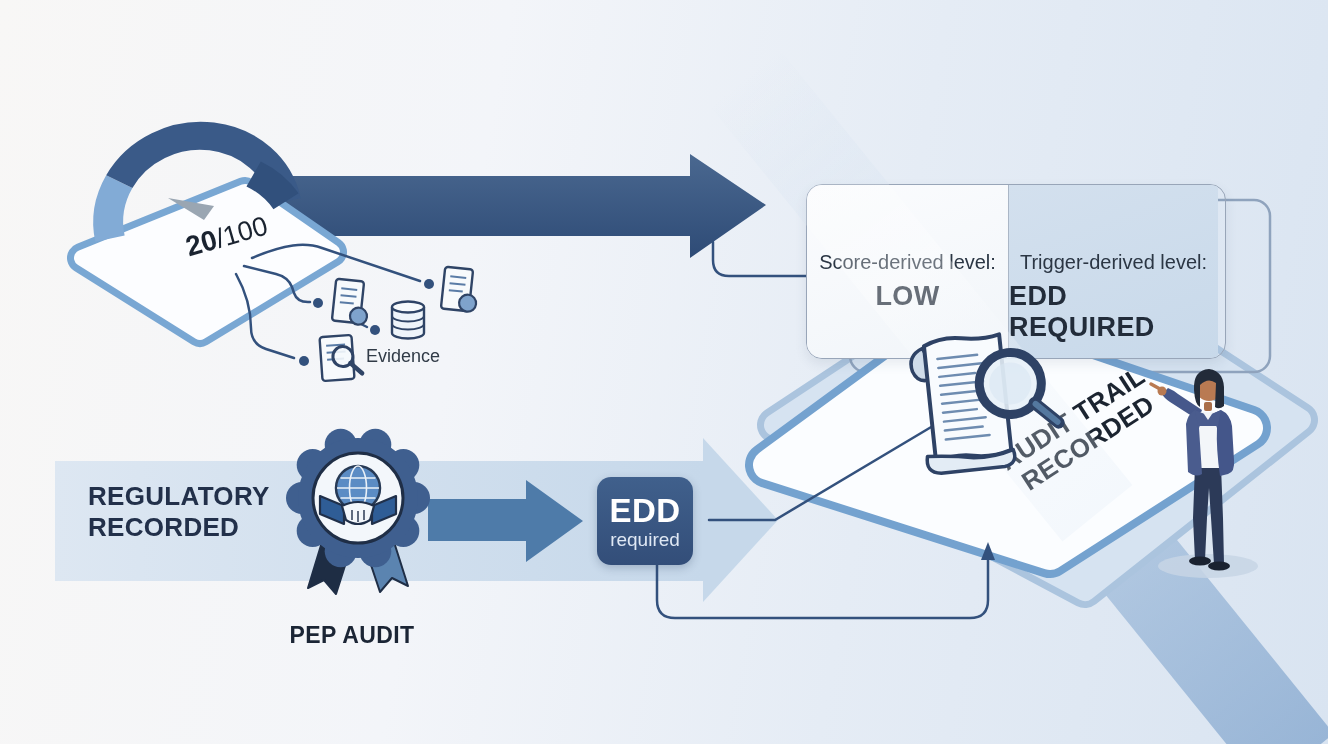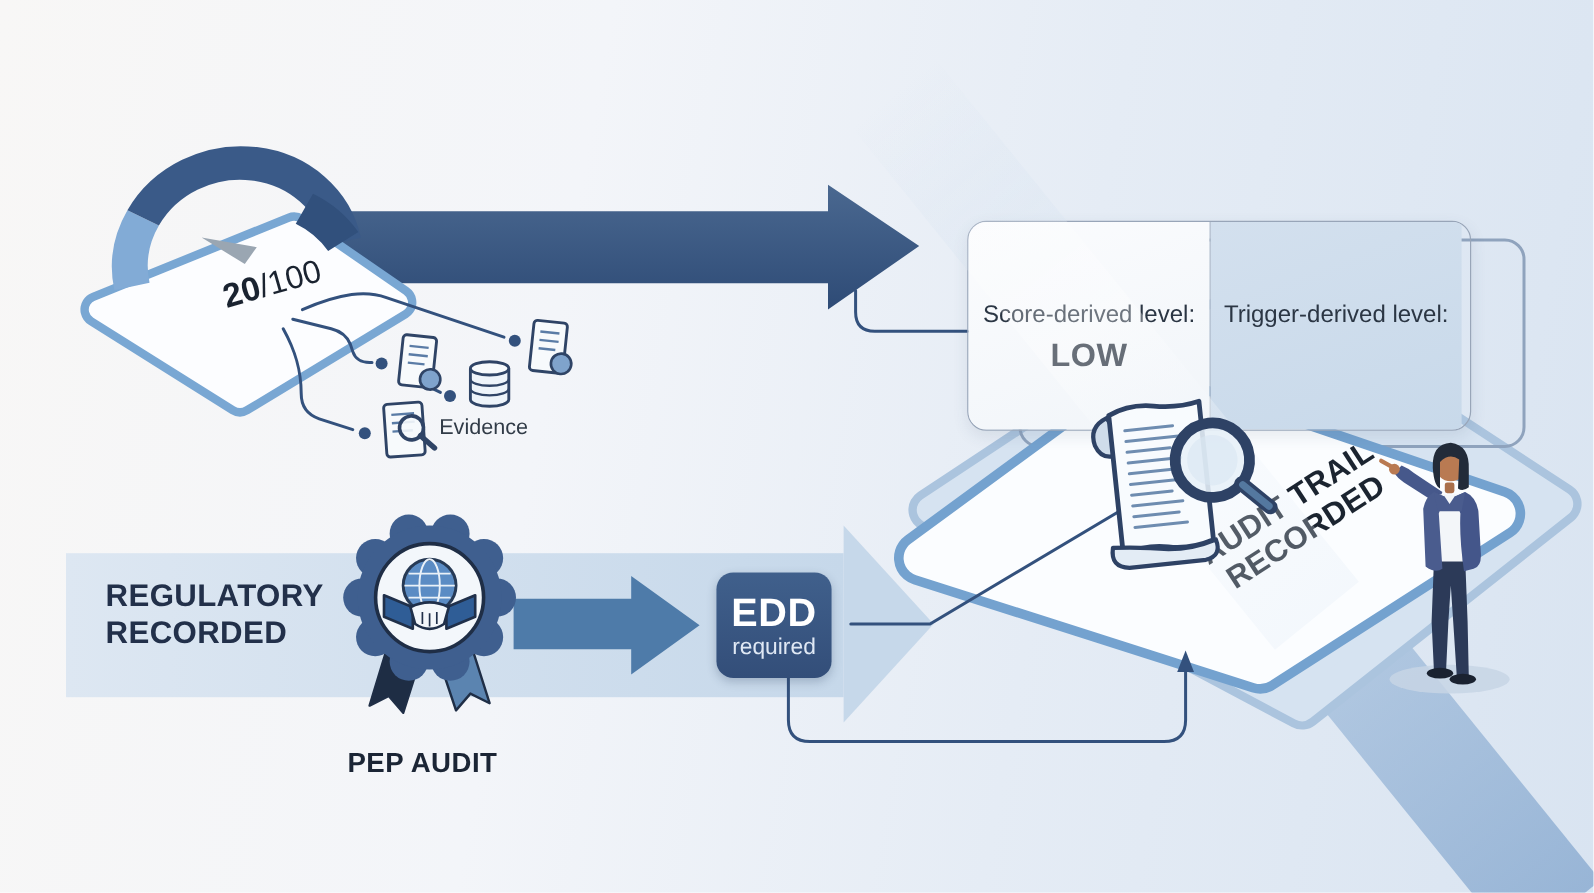--- a/index.html
+++ b/index.html
@@ -194,20 +194,21 @@
     <div class="s">required</div>
   </div>
 
   <div class="abs txt panel">
     <div class="half l">
       <div class="cap">Score-derived level:</div>
       <div class="val">LOW</div>
     </div>
     <div class="half r">
       <div class="cap">Trigger-derived level:</div>
+      <div class="val">EDD REQUIRED</div>
     </div>
   </div>
 
   <div class="abs txt audit-label">
     <div>AUDIT TRAIL</div>
     <div>RECORDED</div>
   </div>
 
   <div class="abs streak"></div>
 

